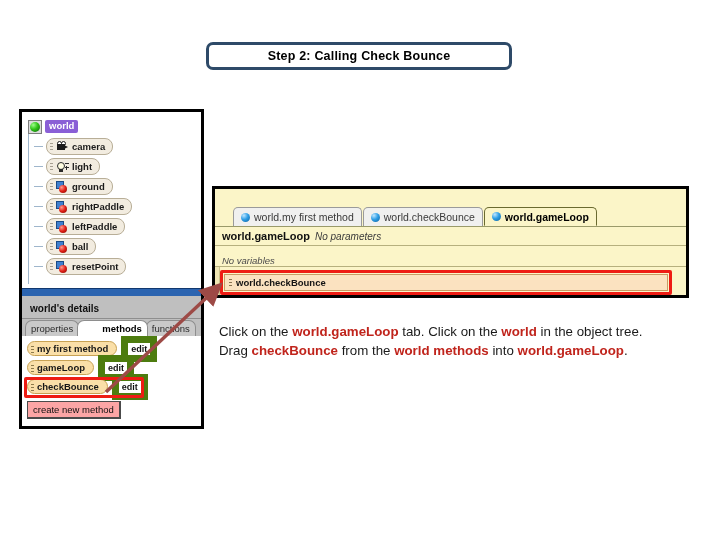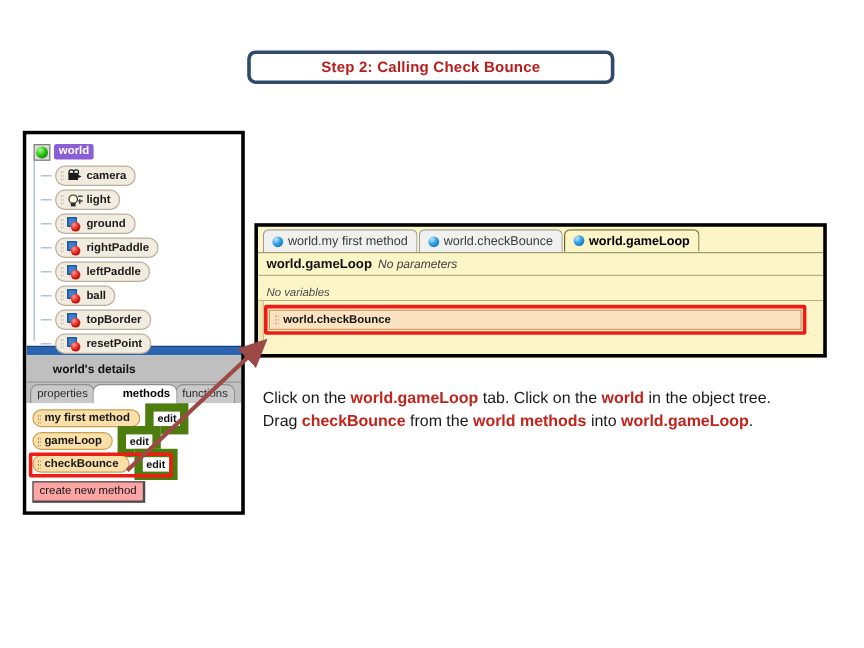--- a/index.html
+++ b/index.html
@@ -16,21 +16,21 @@
   .step-banner {
     position: absolute;
     left: 206px; top: 42px;
     width: 306px; height: 28px;
     border: 3px solid #2e4a68;
     border-radius: 7px;
     background: #ffffff;
     display: flex; align-items: center; justify-content: center;
   }
   .step-banner .label {
-    font-size: 12.5px; font-weight: bold; color: #b91c1c;
+    font-size: 12.5px; font-weight: bold; color: #000000;
     letter-spacing: .2px; white-space: nowrap;
   }
 
   
   .alice-left {
     position: absolute;
     left: 19px; top: 109px;
     width: 185px; height: 320px;
     background: #ffffff;
     border: 3px solid #000000;
@@ -148,21 +148,21 @@
     width: 4px; height: 1px; background: #2a2a2a;
   }
 
   
   .details-titlebar {
     height: 8px; background: #2b64b0;
     border-top: 1px solid #11386e;
   }
   .details-head {
     background: #bfbfbf;
-    padding: 2px 0 2px 22px;
+    padding: 2px 0 2px 8px;
     border-bottom: 1px solid #8e8e8e;
   }
   .details-head .dtitle {
     font-size: 10px; font-weight: bold; color: #101010;
   }
   .details-tabs {
     display: flex; align-items: flex-end;
     background: #bfbfbf;
     padding-left: 3px; height: 17px;
   }
@@ -227,21 +227,21 @@
 
   
   .alice-right {
     position: absolute;
     left: 212px; top: 186px;
     width: 477px; height: 112px;
     background: #fbf5c8;
     border: 3px solid #000000;
     overflow: hidden;
   }
-  .etabs { display: flex; align-items: flex-end; height: 21px; padding-left: 4px; background: #fbf5c8; }
+  .etabs { display: flex; align-items: flex-end; height: 21px; padding-left: 18px; background: #fbf5c8; margin-top: 16px; }
   .etab {
     display: inline-flex; align-items: center; gap: 4px;
     font-size: 10.5px; color: #3a3a3a;
     background: #f0f0ef;
     border: 1px solid #9a9a9a;
     border-bottom: none;
     border-radius: 5px 5px 0 0;
     height: 19px; padding: 0 7px;
     margin-right: 1px; white-space: nowrap;
   }
@@ -398,31 +398,20 @@
         <span class="node">
           <span class="grip"></span>
           <span class="ic ic-obj">
               <span class="cube"></span>
               <span class="ball"></span>
             </span>
           <span class="nlabel">ball</span>
         </span>
       </div>
 
-      <div class="tree-row child">
-        <span class="tree-connector"></span>
-        <span class="node">
-          <span class="grip"></span>
-          <span class="ic ic-obj">
-              <span class="cube"></span>
-              <span class="ball"></span>
-            </span>
-          <span class="nlabel">topBorder</span>
-        </span>
-      </div>
 
       <div class="tree-row child">
         <span class="tree-connector"></span>
         <span class="node">
           <span class="grip"></span>
           <span class="ic ic-obj">
               <span class="cube"></span>
               <span class="ball"></span>
             </span>
           <span class="nlabel">resetPoint</span>

